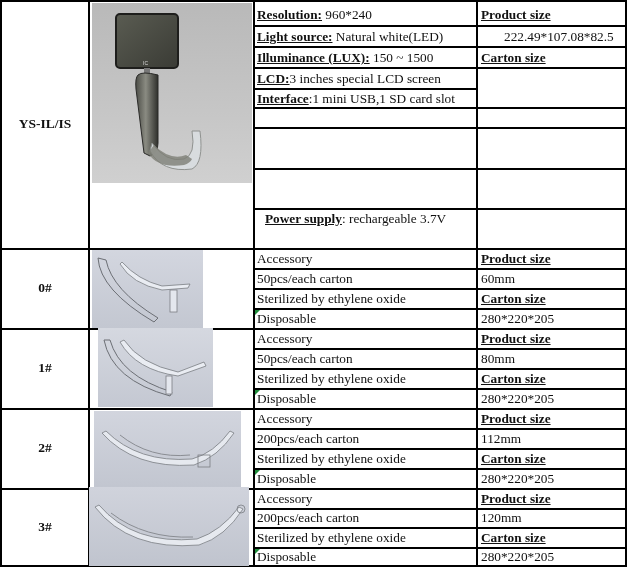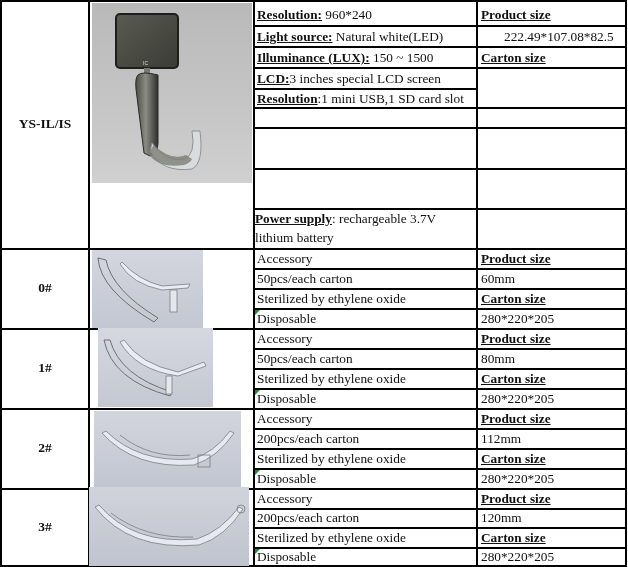--- a/index.html
+++ b/index.html
@@ -74,24 +74,23 @@
       <path d="M46 72 Q50 68 66 72 L66 140 Q66 150 58 153 L52 150 L44 86 Q43 75 46 72 Z" fill="url(#hdl)" stroke="#2a2a28" stroke-width="1"></path>
       <path d="M58 148 Q70 170 100 166 Q112 160 108 128 L100 128 Q104 152 92 156 Q74 160 60 140 Z" fill="#d9dde0" stroke="#8c8f8c" stroke-width="1" opacity="0.95"></path>
       <path d="M56 150 Q66 166 92 162 Q98 160 100 156 L94 152 Q78 158 62 142 Z" fill="#7d7e76" opacity="0.8"></path>
     </svg>
   </div>
 
   <div class="cell" style="left:254px;top:5px;width:222px"><span class="b">Resolution:</span><span> 960*240</span></div>
   <div class="cell" style="left:254px;top:27px;width:222px"><span class="b">Light source:</span><span> Natural white(LED)</span></div>
   <div class="cell" style="left:254px;top:48px;width:222px"><span class="b">Illuminance (LUX):</span><span> 150 ~ 1500</span></div>
   <div class="cell" style="left:254px;top:69px;width:222px"><span class="b">LCD:</span><span>3 inches special LCD screen</span></div>
-  <div class="cell" style="left:254px;top:89px;width:222px"><span class="b">Resolution</span><span>:1 mini USB,1 SD card slot</span></div>
-  <div class="cell" style="left:252px;top:209px;width:204px">
+  <div class="cell" style="left:254px;top:89px;width:222px"><span class="b">Interface</span><span>:1 mini USB,1 SD card slot</span></div>
+  <div class="cell" style="left:262px;top:209px;width:204px">
     <div><span class="b">Power supply</span><span>: rechargeable 3.7V</span></div>
-    <div>lithium battery</div>
   </div>
 
   <div class="cell b" style="left:478px;top:5px;width:147px">Product size</div>
   <div class="cell" style="left:501px;top:27px;width:147px">222.49*107.08*82.5</div>
   <div class="cell b" style="left:478px;top:48px;width:147px">Carton size</div>
 
   <div class="model" style="left:2px;top:280px;width:86px">0#</div>
   <div class="img-box" style="left:92px;top:250px;width:111px;height:78px;background:linear-gradient(180deg,#d3d6df,#c3c7d1);">
     <svg width="111" height="78" viewBox="0 0 111 78">
       <path d="M6 8 Q8 40 62 72 L66 68 Q20 40 14 10 Z" fill="none" stroke="#6c6f75" stroke-width="1"></path>

